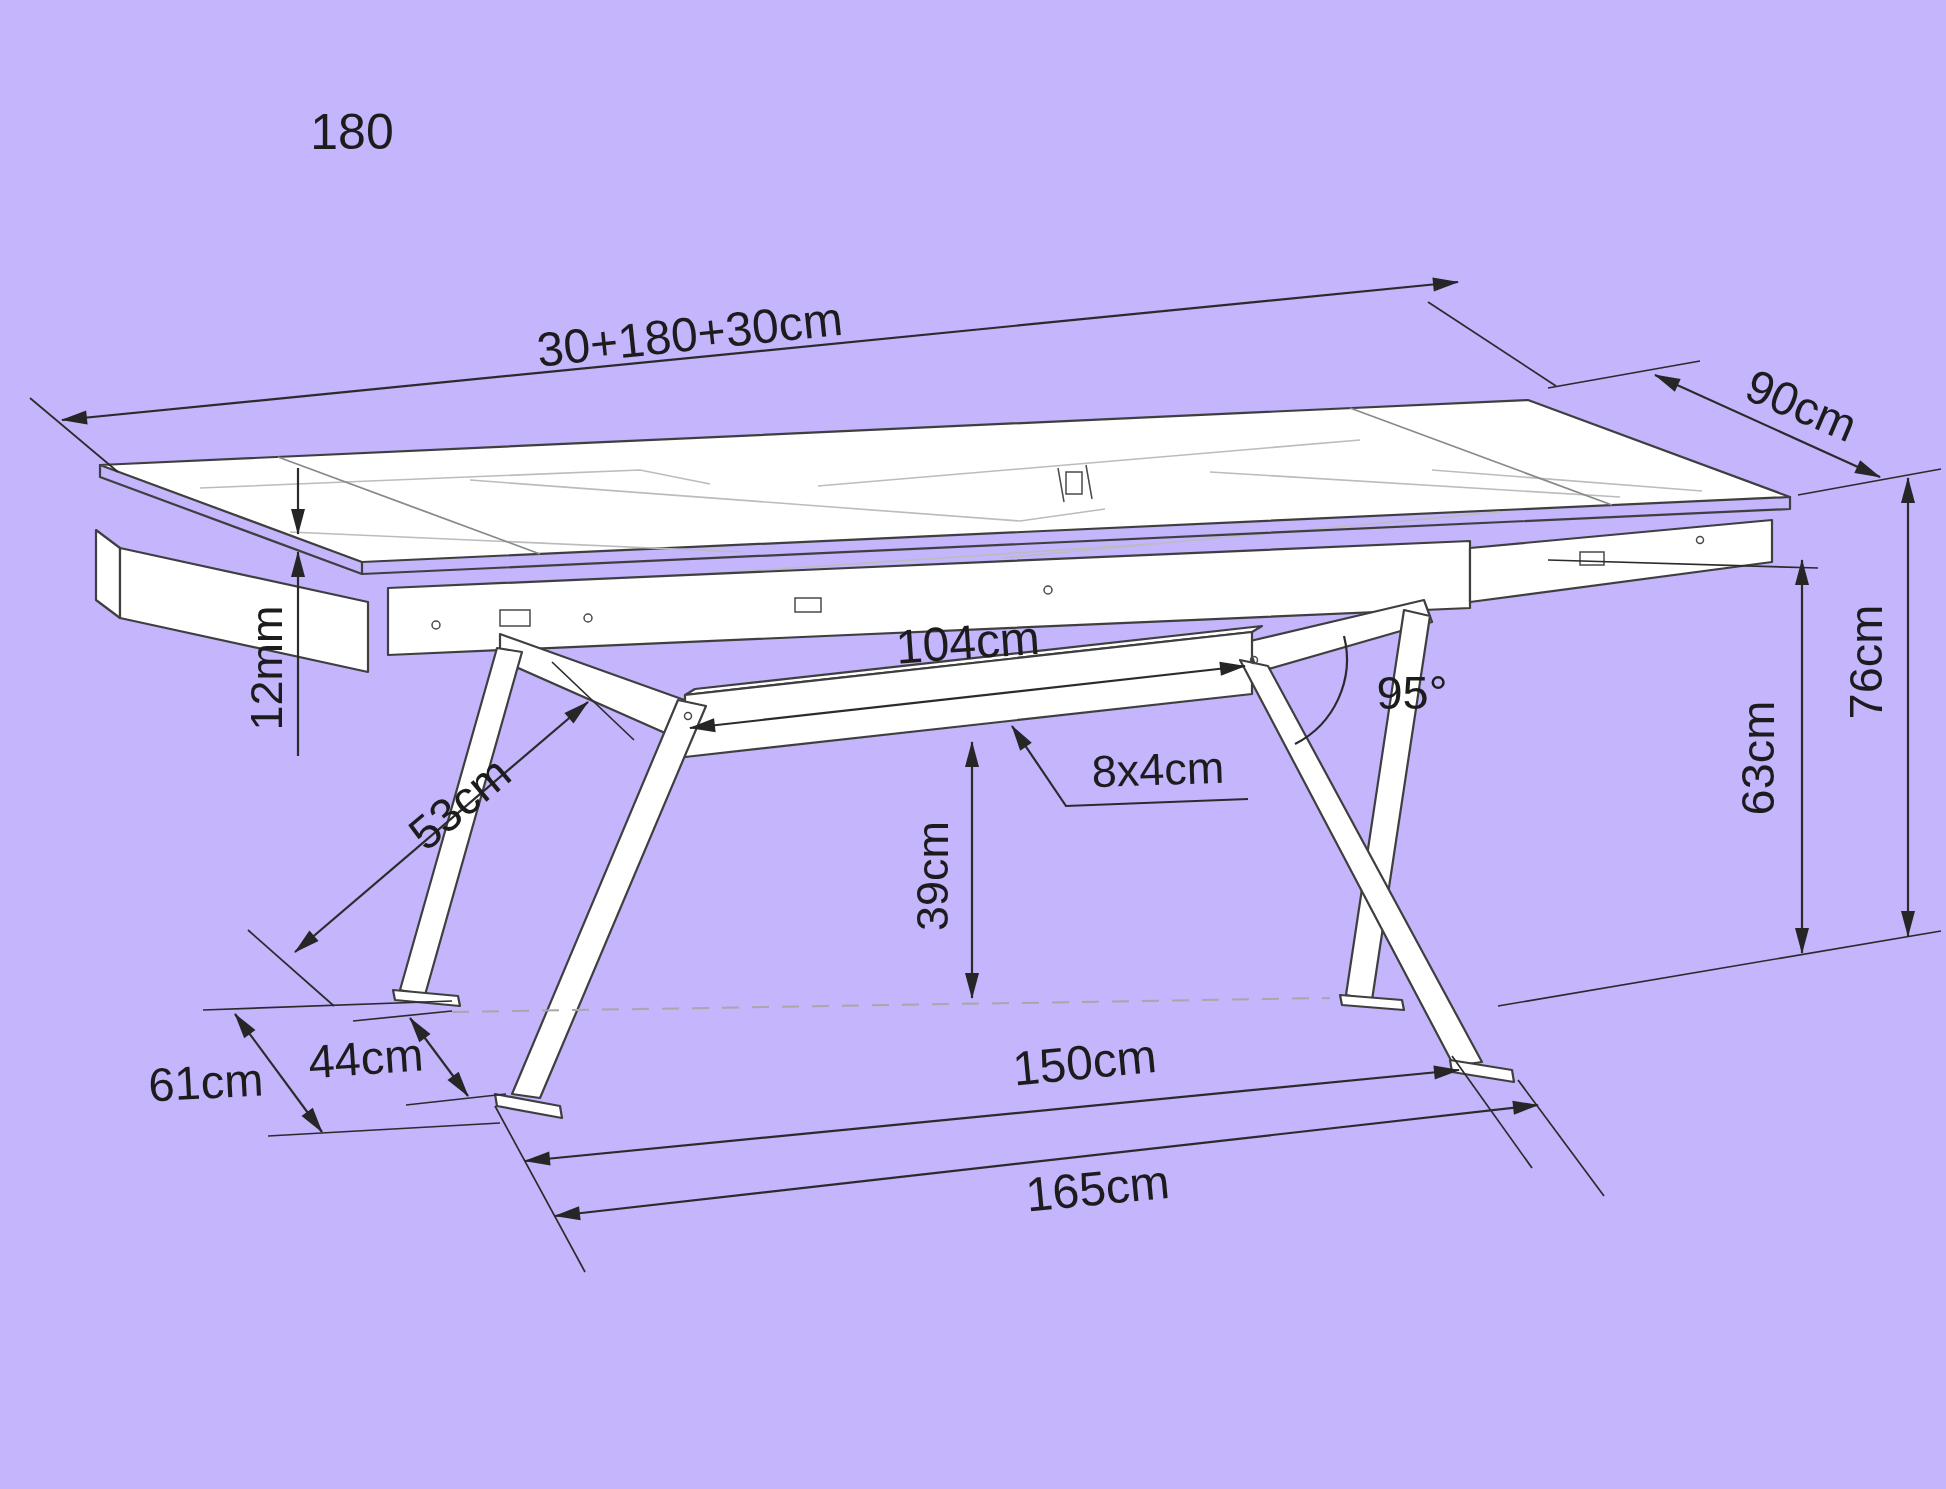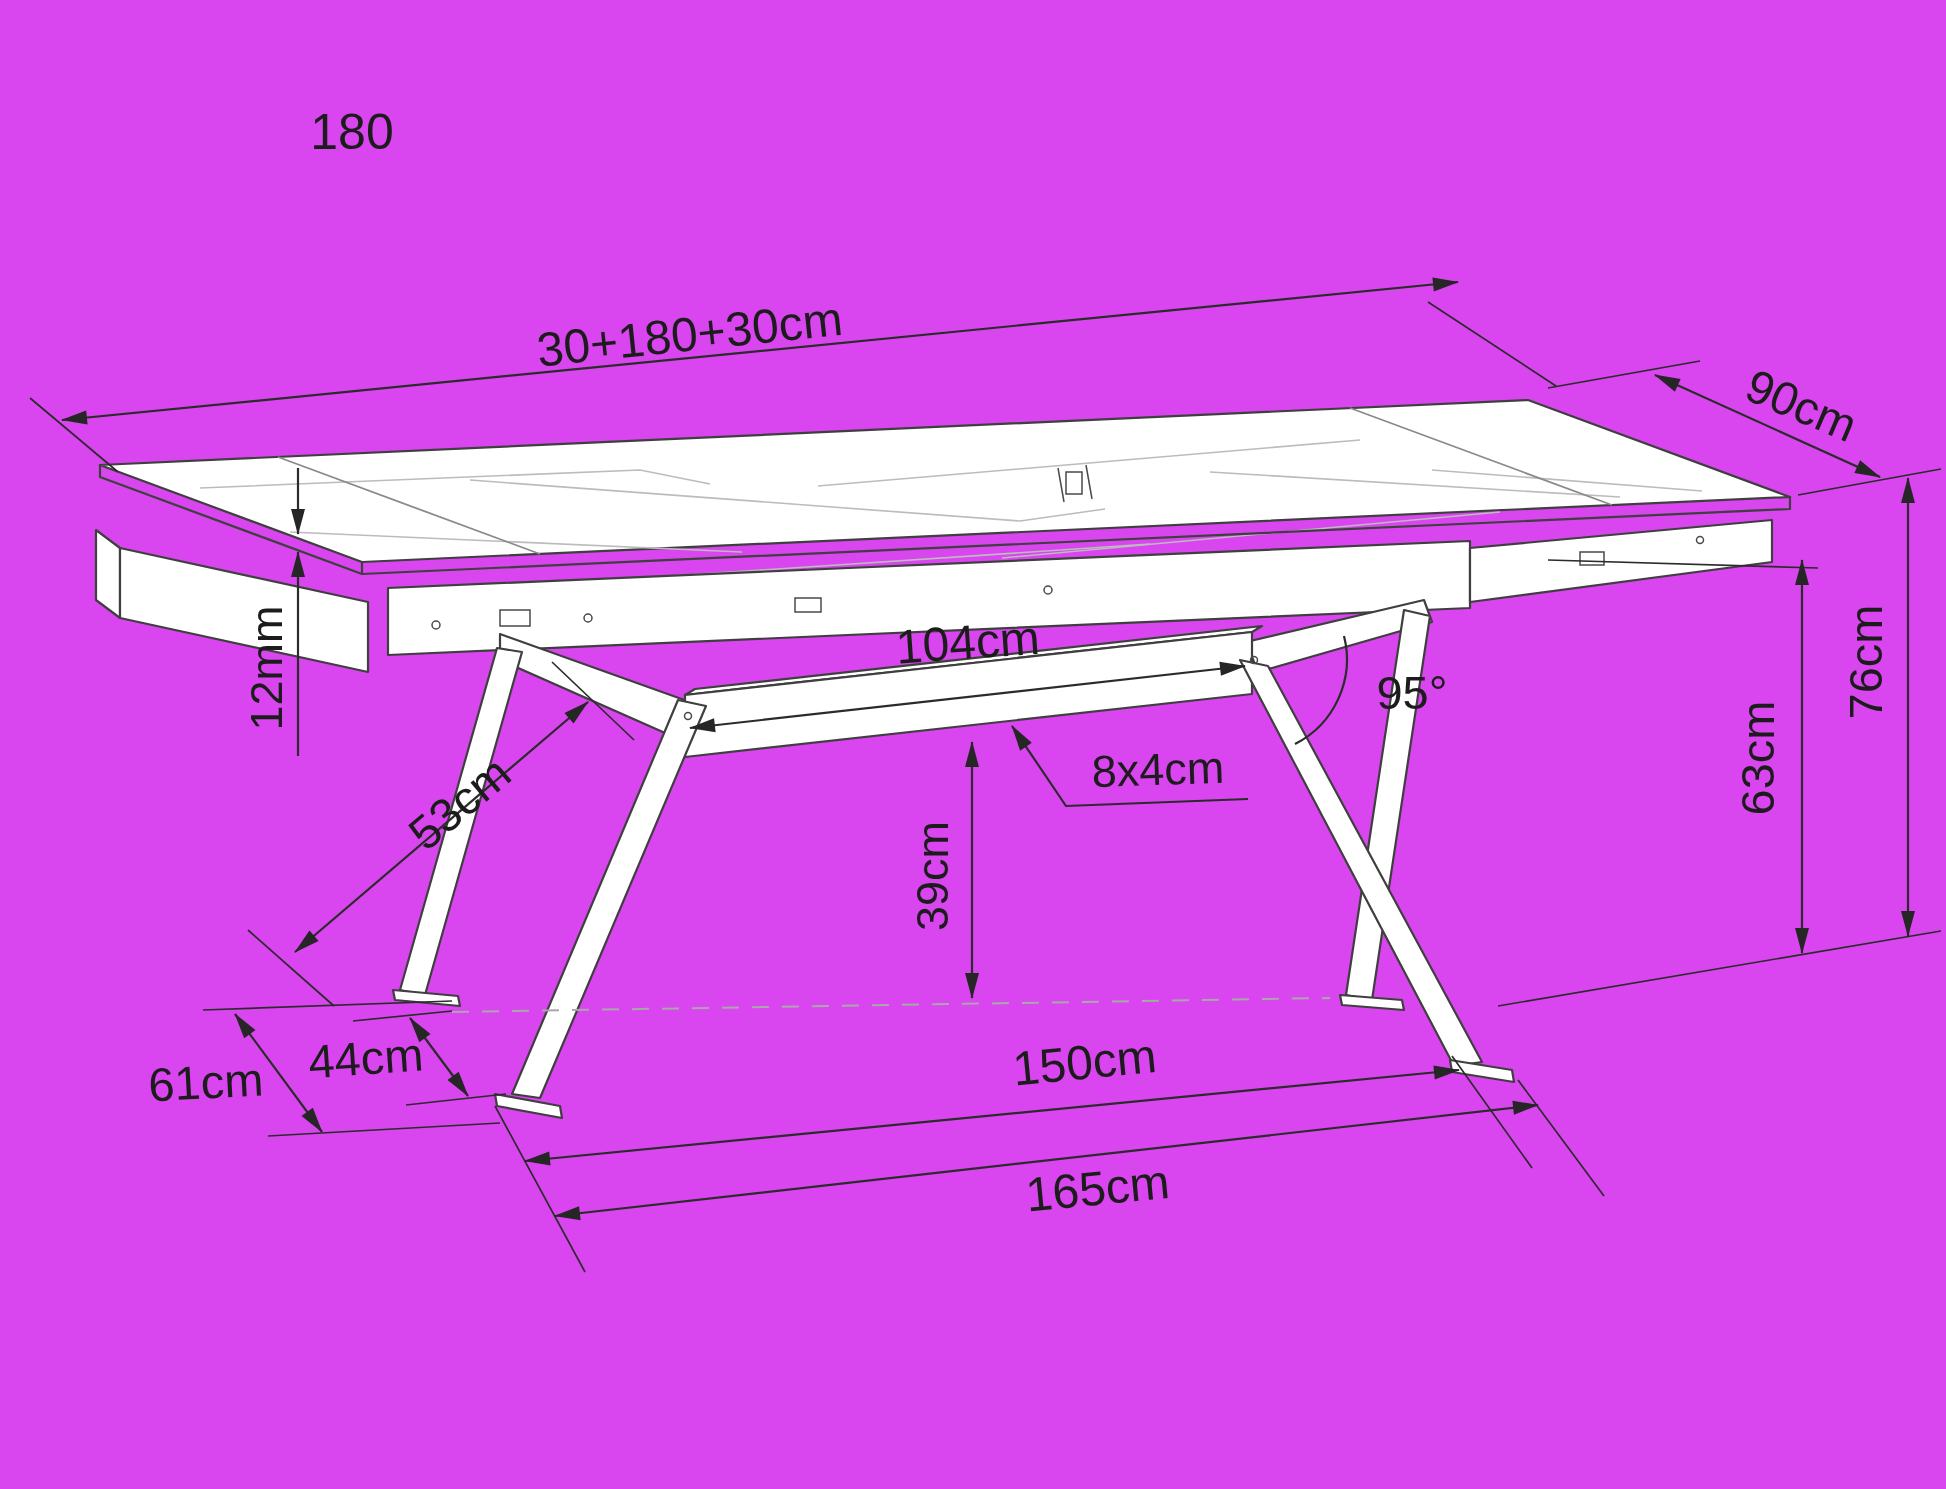--- a/index.html
+++ b/index.html
@@ -1,17 +1,17 @@
 <!DOCTYPE html>
 <html><head>
 <meta charset="utf-8">
 <style>
   html,body{margin:0;padding:0;background:#ffffff;}
   body{font-family:"Liberation Sans", sans-serif;}
-  #stage{width:1946px;height:1489px;position:relative;background:#d946ef;overflow:hidden;}
+  #stage{width:1946px;height:1489px;position:relative;background:#c4b5fd;overflow:hidden;}
   svg{display:block}
   .struct{stroke:#3f3f3f;stroke-width:2.2;fill:none;stroke-linejoin:round;stroke-linecap:round;}
   .structf{stroke:#3f3f3f;stroke-width:2.2;fill:#ffffff;stroke-linejoin:round;}
   .vein{stroke:#bcbcbc;stroke-width:1.6;fill:none;}
   .seam{stroke:#8a8a8a;stroke-width:1.8;fill:none;}
   .hw{stroke:#4a4a4a;stroke-width:1.5;fill:none;}
   .dim{stroke:#2b2b2b;stroke-width:2.2;fill:none;}
   .tick{stroke:#2b2b2b;stroke-width:1.7;fill:none;}
   .dash{stroke:#a8a8a8;stroke-width:2;fill:none;stroke-dasharray:17 13;}
   text{fill:#1c1c1c;}

